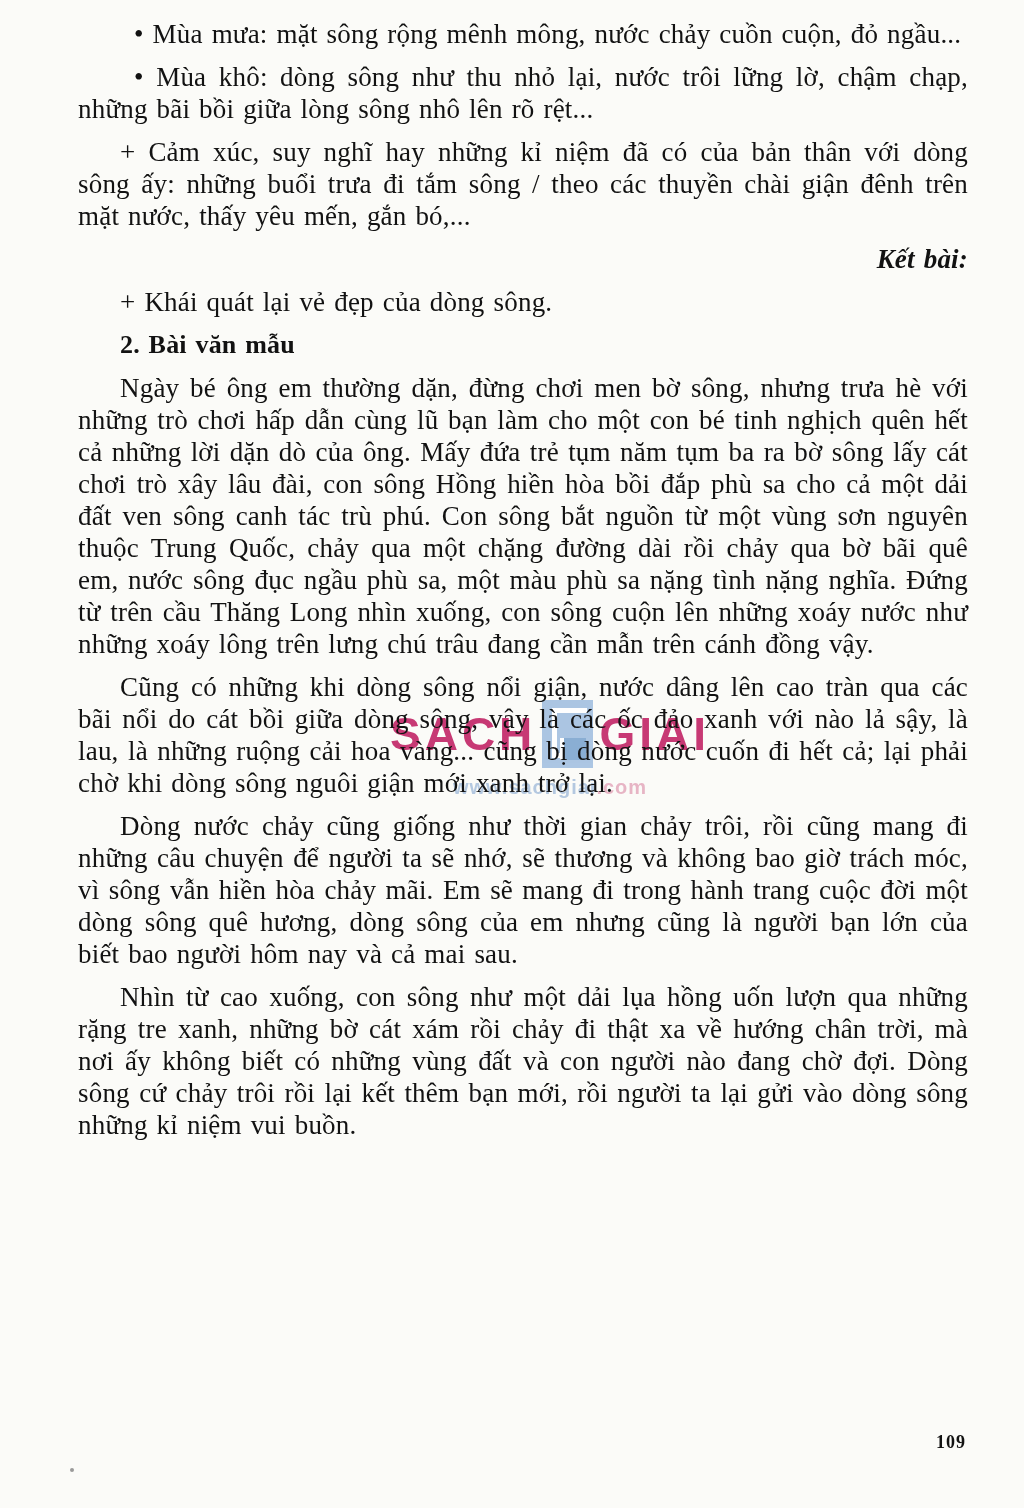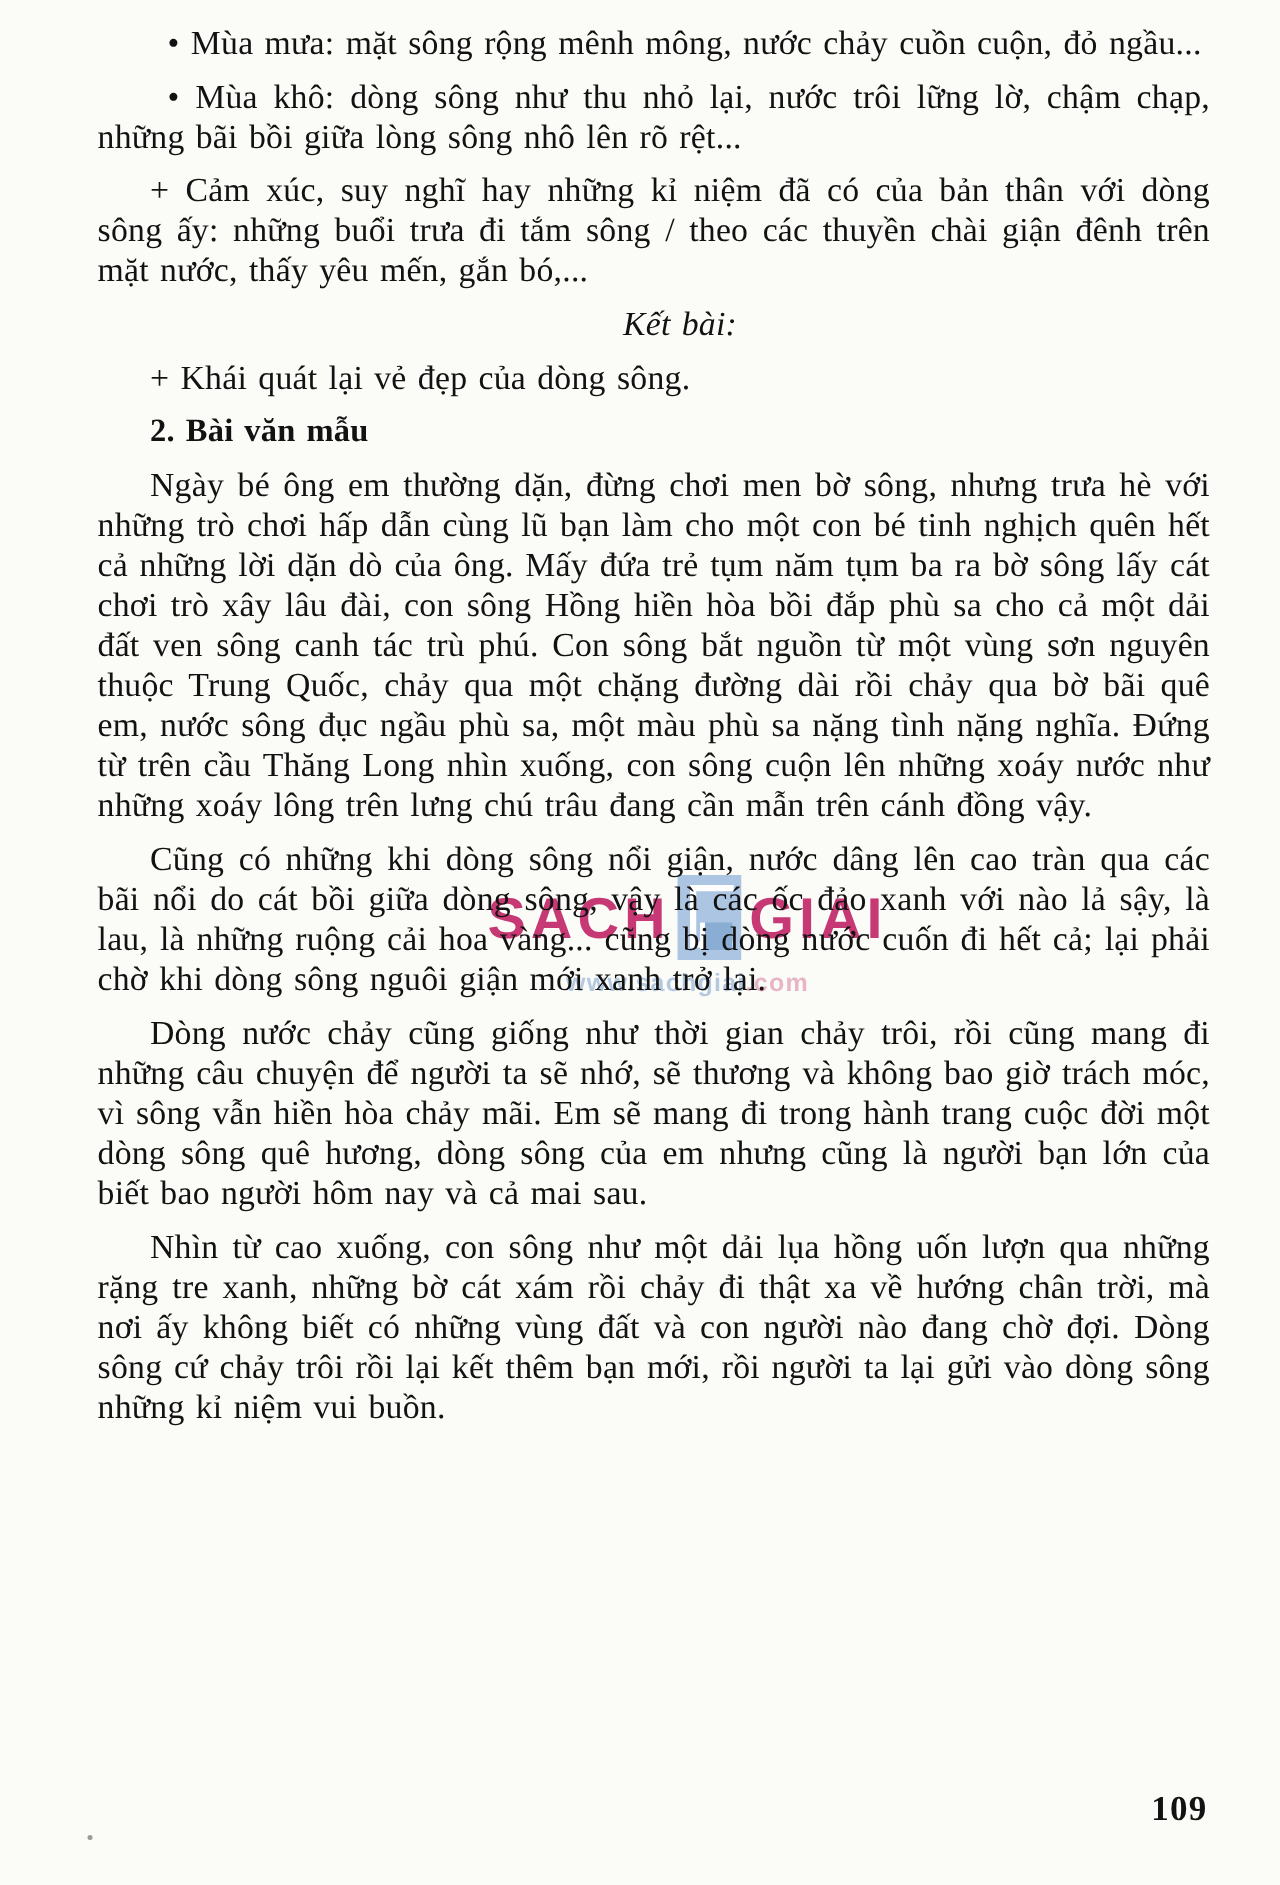--- a/index.html
+++ b/index.html
@@ -30,22 +30,22 @@
     font-size: 27px;
     line-height: 32px;
     text-align: justify;
     text-indent: 42px;
     letter-spacing: 0.2px;
     word-spacing: 2px;
   }
   .content p.style-bullet { text-indent: 56px; }
   .content p.style-italic {
     font-style: italic;
-    font-weight: normal;
-    text-align: center;
+    font-weight: bold;
+    text-align: right;
   }
   .content p.style-bold {
     font-weight: bold;
     text-align: left;
     font-size: 26px;
   }
   
   .watermark {
     position: absolute;
     left: 390px;
@@ -102,21 +102,21 @@
     letter-spacing: 1px;
     color: #a8c0dc;
     opacity: 0.85;
   }
   .wm-url .wm-url-suffix { color: #e4a9bd; }
   
   .page-number {
     position: absolute;
     right: 58px;
     top: 1432px;
-    font-size: 28px;
+    font-size: 18px;
     font-weight: bold;
     letter-spacing: 1px;
     z-index: 2;
   }
   
   .noise-dot {
     position: absolute;
     left: 70px;
     top: 1468px;
     width: 4px;

